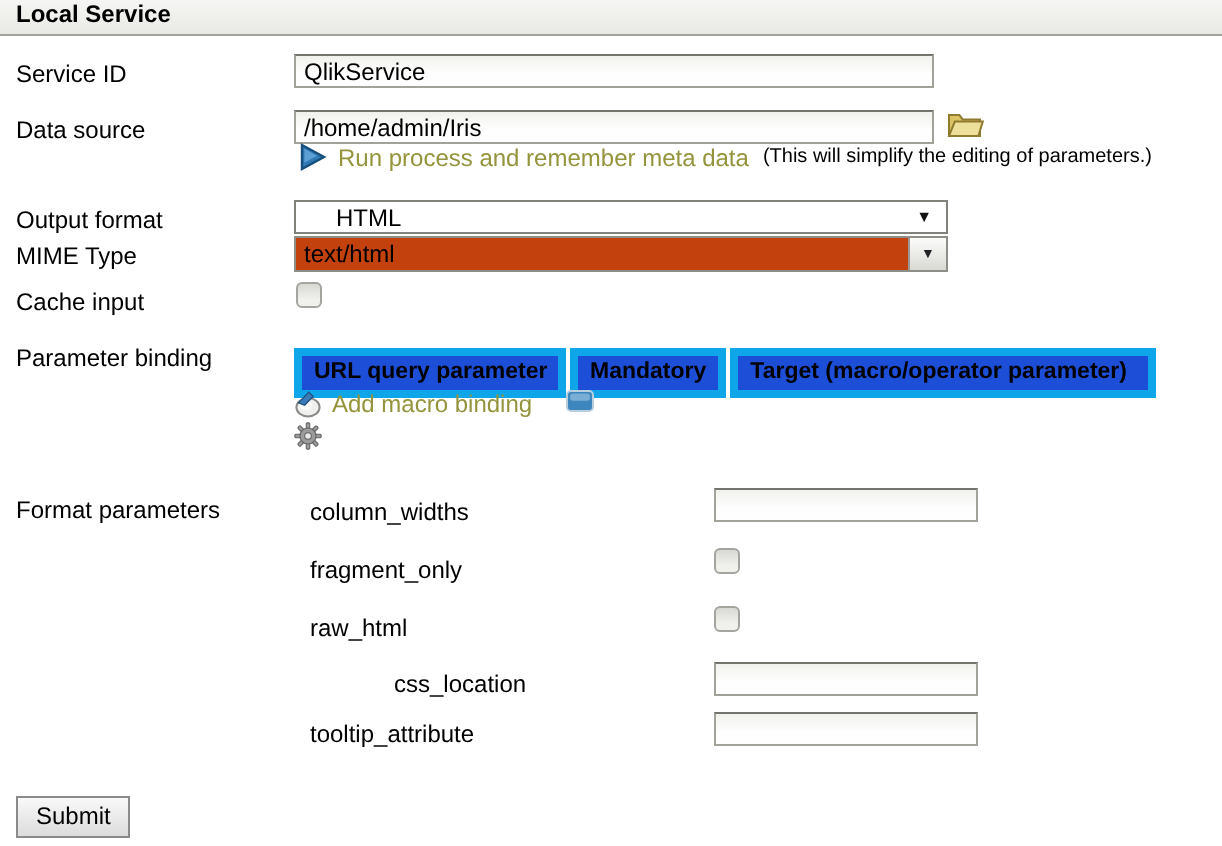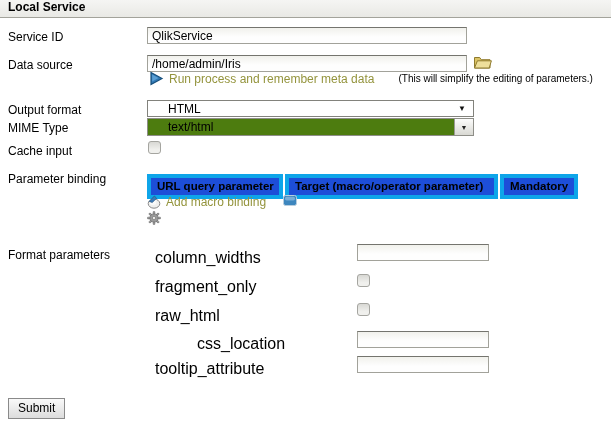--- a/index.html
+++ b/index.html
@@ -8,43 +8,43 @@
 
   .header-bar {
     position:absolute; left:0; top:0; width:611px; height:18px;
     background:linear-gradient(#f5f5f3,#e9e9e5);
     border-bottom:1px solid #a3a39b;
     display:flex; padding-left:8px;
     font-weight:bold; font-size:12px;
   }
 
   .lbl { position:absolute; white-space:nowrap; }
-  .sublbl { position:absolute; white-space:nowrap; font-size:16px; }
+  .sublbl { position:absolute; white-space:nowrap; font-size:12px; }
 
   .txt-input {
     position:absolute; height:17px;
     border:1px solid #a2a29a; border-top-color:#74746e;
     background:linear-gradient(#f1f1ec, #fefefe 60%);
     font-family:"Liberation Sans", sans-serif; font-size:12px;
     padding:0 4px; color:#000;
   }
 
   .select-box {
     position:absolute; height:17px;
     border:1px solid #82827c; background:#fff;
     display:flex; align-items:center; padding-left:20px;
     cursor:default;
   }
   .select-arrow {
     position:absolute; right:7px; top:4px; font-size:8px; color:#111; line-height:1;
   }
   .combo-box {
     position:absolute; height:18px;
-    border:1px solid #8e8e88; background:#4d7c0f;
-    display:flex; align-items:center; padding-left:20px;
+    border:1px solid #8e8e88; background:#c2410c;
+    display:flex; align-items:center; padding-left:4px;
   }
   .combo-btn {
     position:absolute; right:0; top:0; width:19px; height:16px;
     background:linear-gradient(#fcfcfb,#d9d9d3);
     border-left:1px solid #9a9a94;
     display:flex; align-items:center; justify-content:center;
     font-size:7px; color:#222; cursor:pointer;
   }
 
   input[type=checkbox] {
@@ -56,21 +56,21 @@
 
   .pb-table { position:absolute; left:147px; top:174px; display:flex; gap:2px; }
   .pb-cell {
     background:#1d4ed8; border:4px solid #0ea5e9;
     font-weight:bold; font-size:11.5px; white-space:nowrap;
     padding:2px 6px 3px 6px;
   }
 
   .icon-link { position:absolute; display:flex; align-items:center; gap:5px; white-space:nowrap; cursor:pointer; }
   .icon-link a { color:#94943d; text-decoration:none; font-size:12px; }
-  .run-note { font-size:10px; color:#000; margin-left:19px; }
+  .run-note { font-size:10px; color:#000; margin-left:2px; }
 
   .submit-btn {
     position:absolute; left:8px; top:398px;
     font-family:"Liberation Sans", sans-serif; font-size:12px;
     padding:2px 9px 3px 9px;
     border:1px solid #8a8a8a;
     background:linear-gradient(#f9f9f9,#dcdcdc);
     cursor:pointer;
   }
   svg { display:block; }
@@ -119,22 +119,22 @@
     <span>▼</span>
   </span>
 </div>
 
 <span class="lbl" style="left:8px; top:144px;">Cache input</span>
 <input type="checkbox" style="left: 148px; top: 141px;">
 
 <span class="lbl" style="left:8px; top:172px;">Parameter binding</span>
 <div class="pb-table">
   <div class="pb-cell" style="width:136px;">URL query parameter</div>
+  <div class="pb-cell">Mandatory</div>
   <div class="pb-cell" style="width:213px;">Target (macro/operator parameter)</div>
-  <div class="pb-cell">Mandatory</div>
 </div>
 
 <div class="icon-link" style="left:147px; top:195px;">
   <span>
     <svg width="14" height="14" viewBox="0 0 14 14">
       <ellipse cx="7" cy="8.6" rx="5.8" ry="4.6" fill="#f0f0ee" stroke="#8a8a8a"></ellipse>
       <ellipse cx="6" cy="7.8" rx="3.2" ry="2.2" fill="#fbfbfa"></ellipse>
       <path d="M2.2 6.4 L7.4 1 L9.6 3.2 L5.3 7.6 z" fill="#3a7ab8" stroke="#1c4e79" stroke-width="0.6"></path>
     </svg>
   </span>

